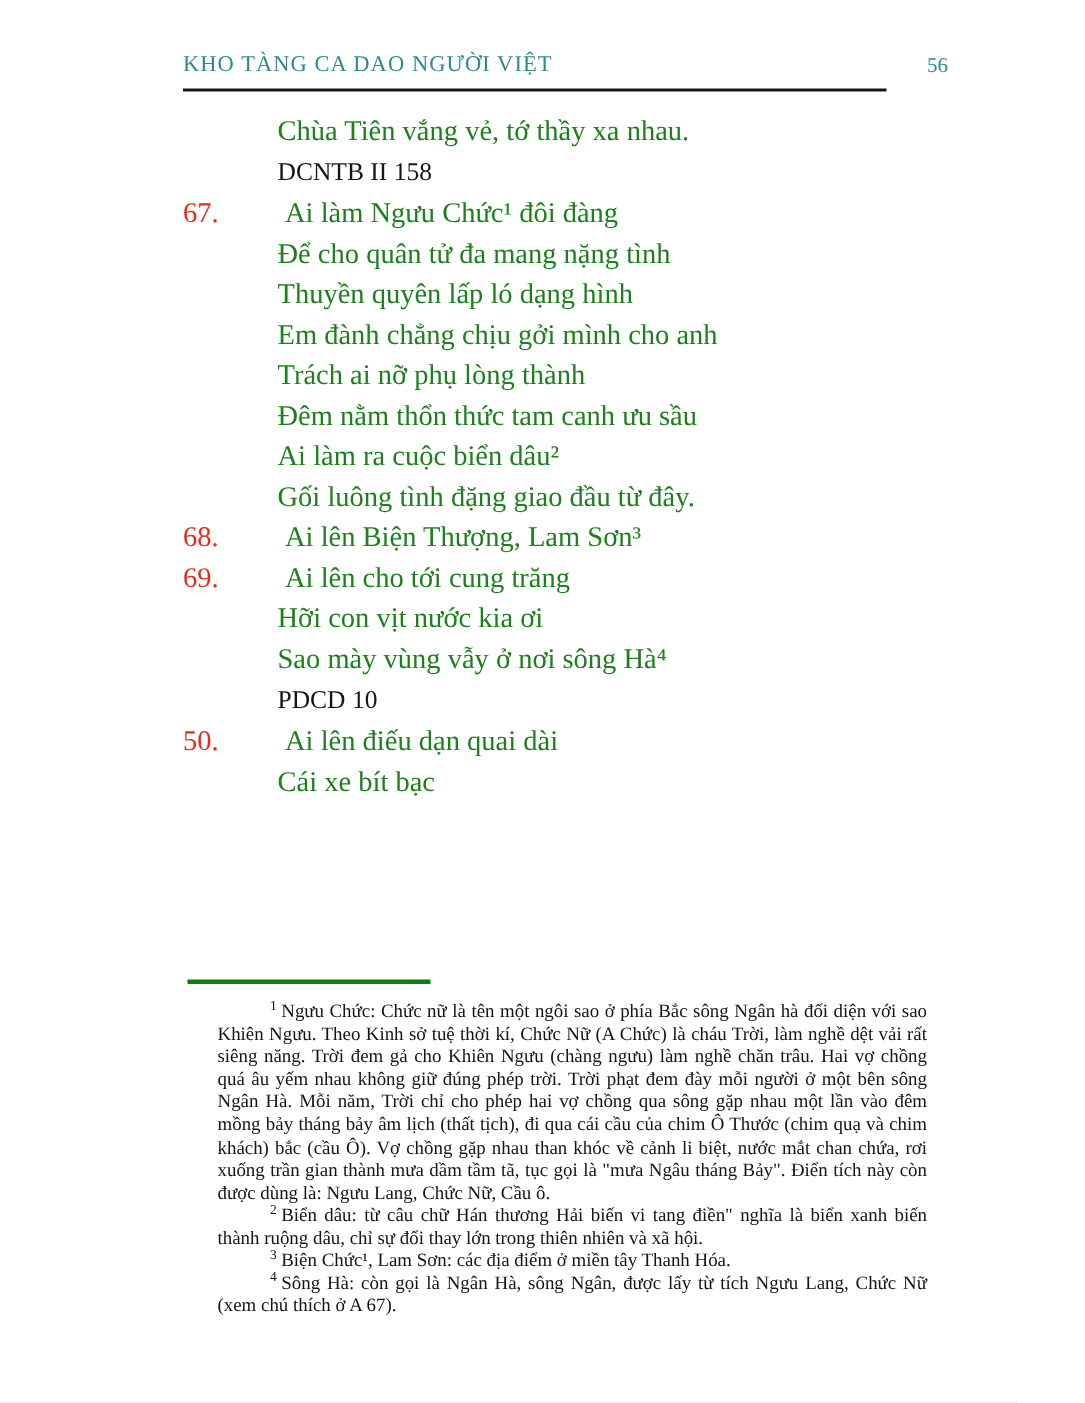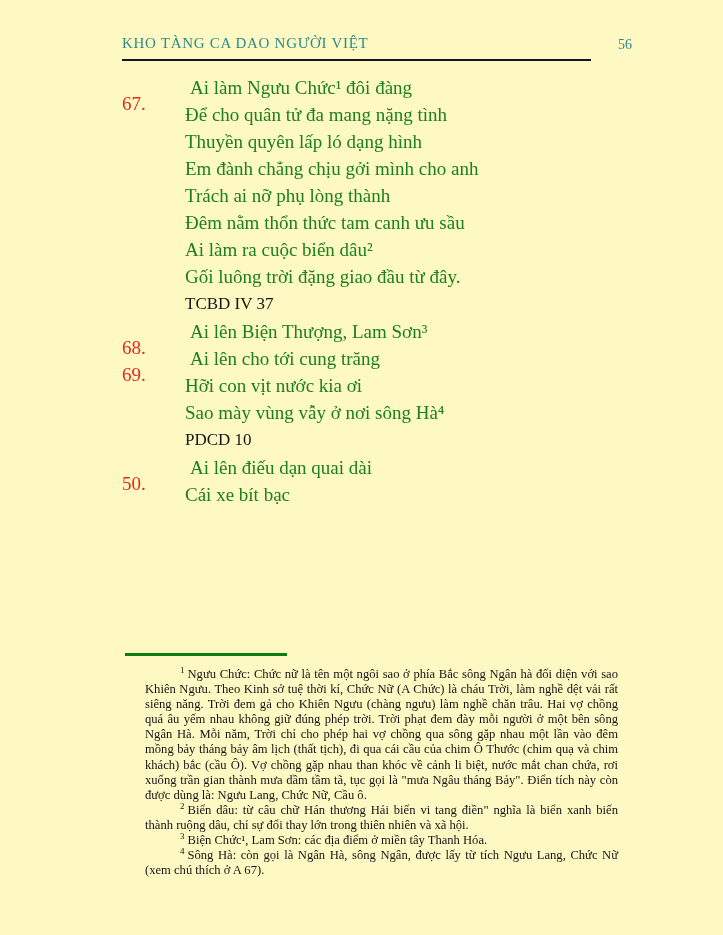--- a/index.html
+++ b/index.html
@@ -1,21 +1,21 @@
 <!DOCTYPE html>
 <html style="--header-teal: #2d8a8a; --poem-green: #1c801c; --number-red: #e52a1e; --ref-black: #151515; --fn-black: #141414; --rule-dark: #15151f; --separator-green: #0e7d0e;"><head>
 <meta charset="utf-8">
 <style>
   html, body { margin: 0; padding: 0; background: #e8e8e8; }
   .page {
     position: relative;
     width: 723px;
     height: 935px;
     margin: 0 auto;
-    background: #fef9c3;
+    background: #ffffff;
     font-family: "Liberation Serif", "DejaVu Serif", serif;
     overflow: hidden;
   }
   
   .header {
     position: absolute;
     left: 122px;
     top: 34px;
     width: 510px;
     display: flex;
@@ -44,21 +44,21 @@
     left: 122px;
     top: 74px;
     width: 505px;
     padding-left: 63px;
     box-sizing: border-box;
   }
   .entry { position: relative; }
   .num {
     position: absolute;
     left: -63px;
-    top: 16px;
+    top: 0;
     color: var(--number-red, #e52a1e);
     font-size: 19px;
     line-height: 27px;
   }
   .line {
     font-size: 19px;
     line-height: 27px;
     color: var(--poem-green, #1c801c);
     white-space: nowrap;
     min-height: 27px;
@@ -107,32 +107,35 @@
 
   <div class="header">
     <div class="header-title-wrap">
       <span class="header-title">KHO TÀNG CA DAO NGƯỜI VIỆT</span>
     </div>
     <span class="page-num">56</span>
   </div>
 
   <div class="content">
 
+    <div class="entry">
+      <div class="line">Chùa Tiên vắng vẻ, tớ thầy xa nhau.</div>
+      <p class="ref">DCNTB II 158</p>
+    </div>
 
     <div class="entry numbered">
       <span class="num">67.</span>
       <div class="line">Ai làm Ngưu Chức¹ đôi đàng</div>
       <div class="line">Để cho quân tử đa mang nặng tình</div>
       <div class="line">Thuyền quyên lấp ló dạng hình</div>
       <div class="line">Em đành chẳng chịu gởi mình cho anh</div>
       <div class="line">Trách ai nỡ phụ lòng thành</div>
       <div class="line">Đêm nằm thổn thức tam canh ưu sầu</div>
       <div class="line">Ai làm ra cuộc biển dâu²</div>
-      <div class="line">Gối luông trời đặng giao đầu từ đây.</div>
-      <p class="ref">TCBD IV 37</p>
+      <div class="line">Gối luông tình đặng giao đầu từ đây.</div>
     </div>
 
     <div class="entry numbered">
       <span class="num">68.</span>
       <div class="line">Ai lên Biện Thượng, Lam Sơn³</div>
     </div>
 
     <div class="entry numbered">
       <span class="num">69.</span>
       <div class="line">Ai lên cho tới cung trăng</div>

